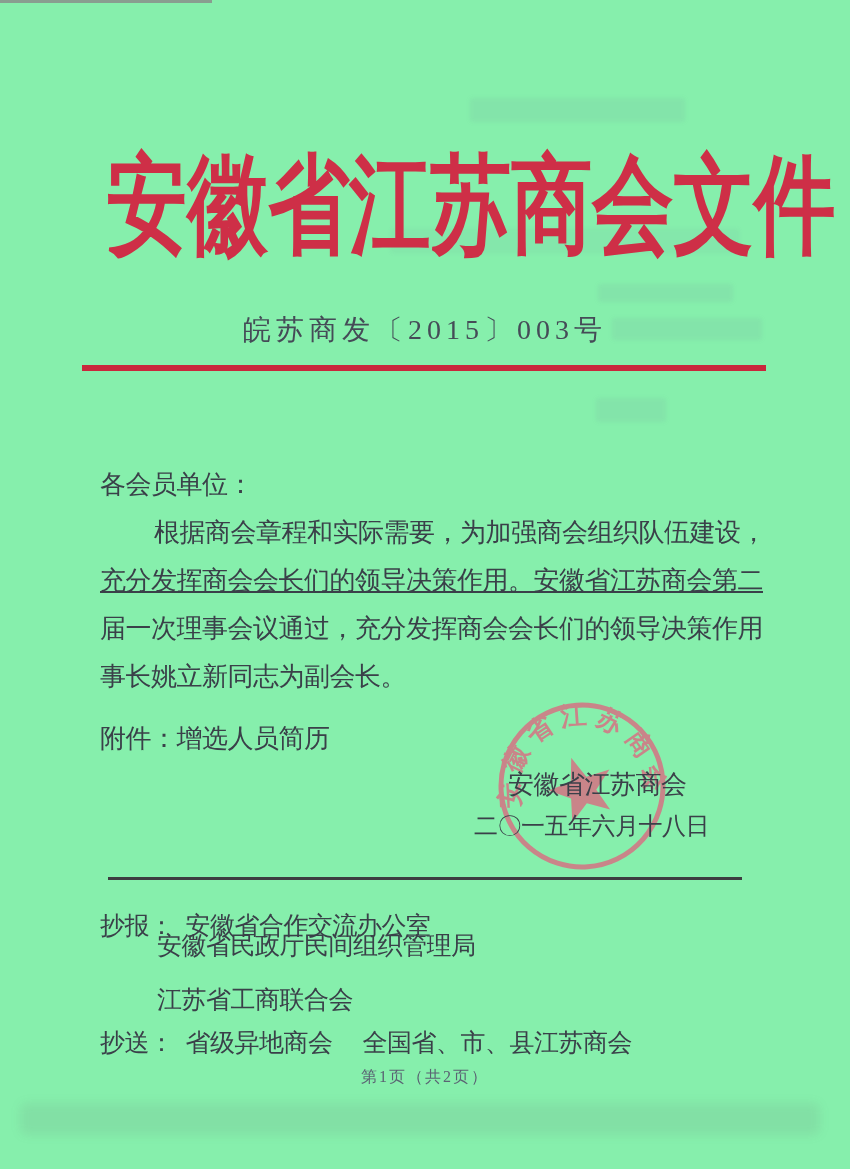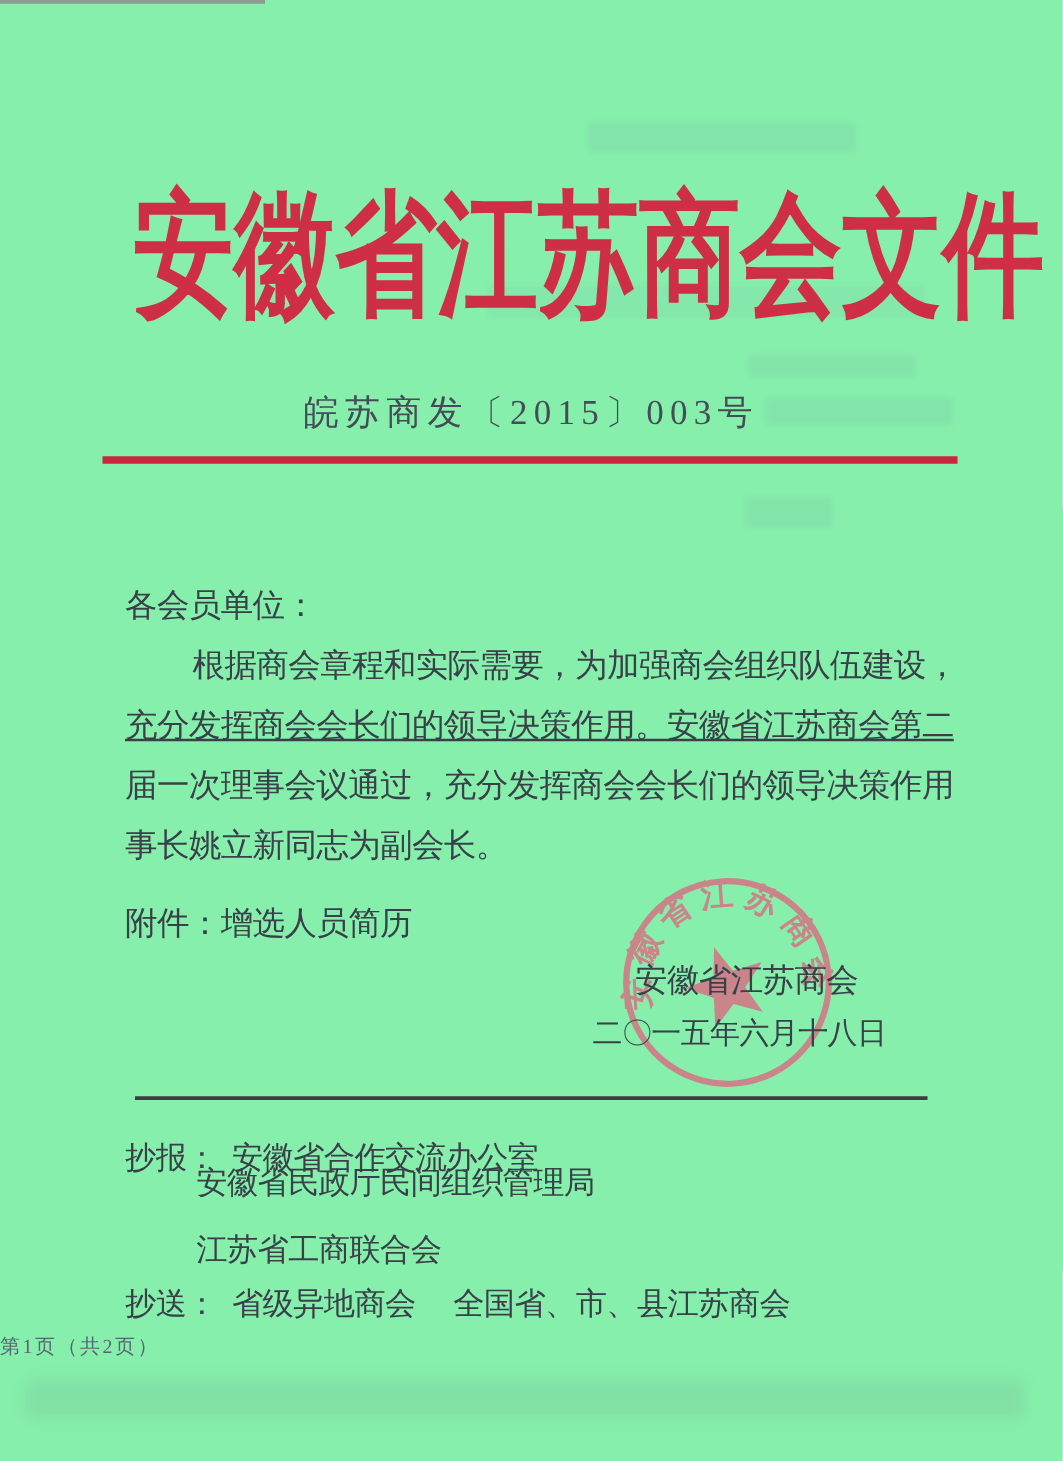--- a/index.html
+++ b/index.html
@@ -61,21 +61,21 @@
   .dist-line{position:absolute;font-size:25px;letter-spacing:-0.5px;color:#3a4049;white-space:nowrap;}
   .dr0{left:100px;top:897px;margin-top:12px;}
   .dr1{left:157px;top:929px;}
   .dr2{left:157px;top:983px;}
   .dr3{left:100px;top:1026px;}
   .dist-label{margin-right:12px;}
   .send-gap{margin-left:30px;}
 
   .page-footer{
     position:absolute;left:0;top:1067px;width:100%;
-    text-align:left;font-size:16px;letter-spacing:2px;color:#5a6373;
+    text-align:center;font-size:16px;letter-spacing:2px;color:#5a6373;
   }
 </style>
 </head>
 <body>
 
 <div class="page">
 
   <div class="scan-top-edge"></div>
   <div class="ghost g1"></div>
   <div class="ghost g2"></div>

